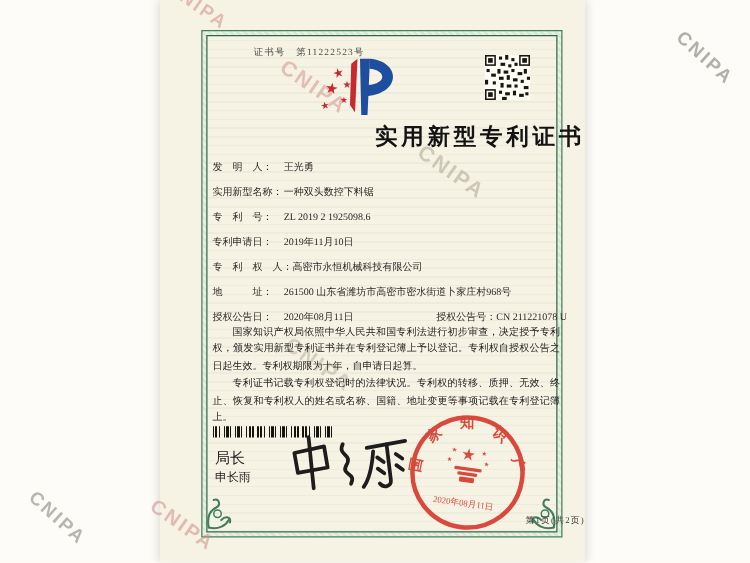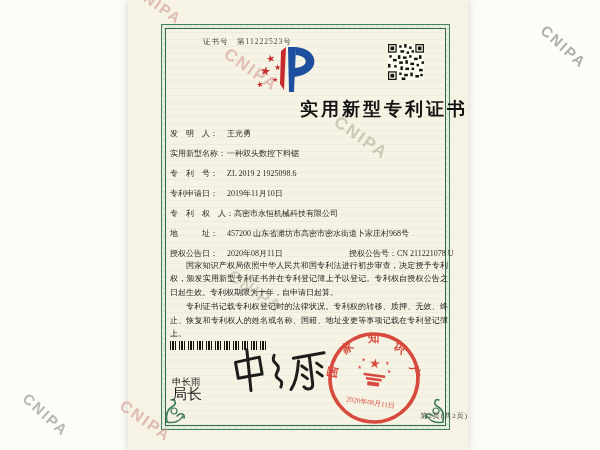--- a/index.html
+++ b/index.html
@@ -38,21 +38,21 @@
   .fields{position:absolute;left:170px;top:124px;width:280px;font-size:8px;color:#2a2a28;}
   .frow{position:relative;height:20px;line-height:20px;white-space:nowrap;}
   .flabel{display:inline-block;min-width:57px;}
   .pair2{position:absolute;left:145px;top:0;margin-left:34px;}
   .paras{position:absolute;left:170px;top:259px;width:278px;font-size:8px;
          line-height:13.4px;color:#222;text-align:justify;}
   .paras p{margin:0 0 1px 0;text-indent:2em;}
   .barcode{position:absolute;left:170px;top:341px;width:96px;height:9px;
          background:repeating-linear-gradient(90deg,#15150f 0 1px,transparent 1px 2px,
                     #15150f 2px 4px,transparent 4px 5px,#15150f 5px 6px,transparent 6px 9px);}
-  .director-title{position:absolute;left:172px;top:358px;font-size:15px;color:#1c1c1c;margin-top:27px;}
+  .director-title{position:absolute;left:172px;top:358px;font-size:12px;color:#1c1c1c;}
   .director-name{position:absolute;left:172px;top:376px;font-size:9.5px;color:#1c1c1c;}
   .sig{position:absolute;left:222px;top:342px;width:118px;height:58px;transform:rotate(-3deg);}
   .seal{position:absolute;left:326px;top:330px;width:96px;height:96px;
         transform:rotate(8deg);opacity:.93;mix-blend-mode:multiply;}
   .pageno{position:absolute;left:128px;width:340px;top:411px;text-align:right;
           font-size:7px;color:#3c3c38;letter-spacing:1px;}
   .note{position:absolute;left:128px;width:340px;top:432px;text-align:center;
         font-size:7px;color:#4a4a44;letter-spacing:2px;margin-top:27px;}
 </style>
 </head>
@@ -165,21 +165,21 @@
       <div class="frow">
         <span class="flabel">专　利　号：</span><span>ZL 2019 2 1925098.6</span>
       </div>
       <div class="frow">
         <span class="flabel">专利申请日：</span><span>2019年11月10日</span>
       </div>
       <div class="frow">
         <span class="flabel">专　利　权　人：</span><span>高密市永恒机械科技有限公司</span>
       </div>
       <div class="frow">
-        <span class="flabel">地　　　址：</span><span>457200 山东省潍坊市高密市密水街道卜家庄村968号</span>
+        <span class="flabel">地　　　址：</span><span>261500 山东省潍坊市高密市密水街道卜家庄村968号</span>
       </div>
       <div class="frow">
         <span class="flabel">授权公告日：</span><span>2020年08月11日</span>
         <span class="pair2"><span>授权公告号：</span><span>CN 211221078 U</span></span>
       </div>
     </div>
 
     <div class="paras">
       <p>国家知识产权局依照中华人民共和国专利法进行初步审查，决定授予专利权，颁发实用新型专利证书并在专利登记簿上予以登记。专利权自授权公告之日起生效。专利权期限为十年，自申请日起算。</p>
       <p>专利证书记载专利权登记时的法律状况。专利权的转移、质押、无效、终止、恢复和专利权人的姓名或名称、国籍、地址变更等事项记载在专利登记簿上。</p>

